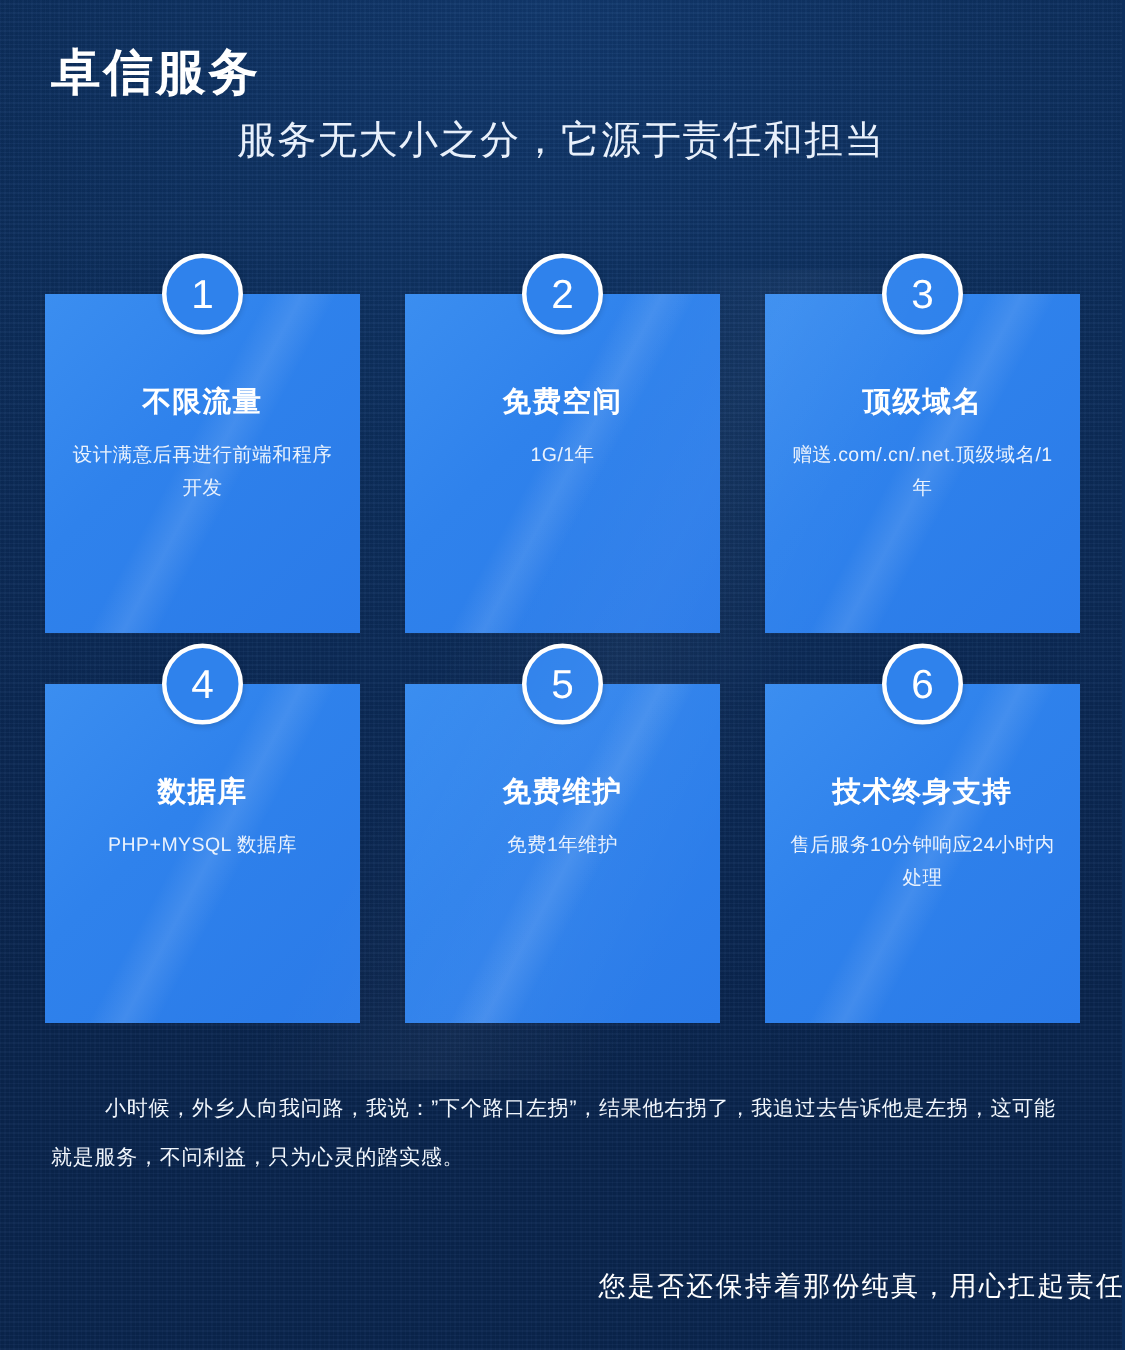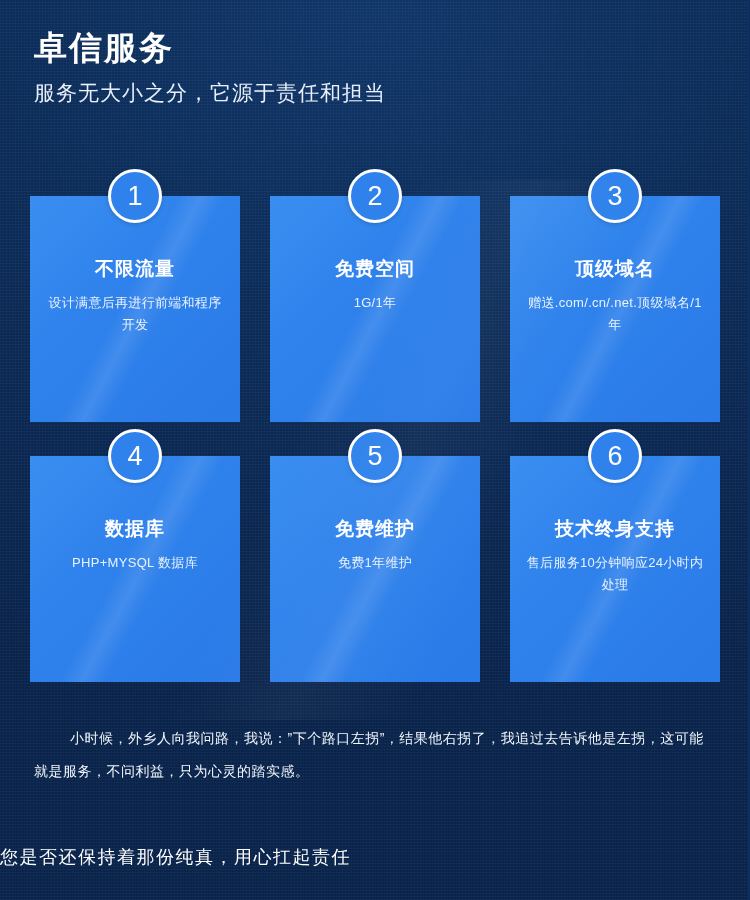--- a/index.html
+++ b/index.html
@@ -50,25 +50,26 @@
   }
   .header-title {
     font-size: 33px;
     font-weight: bold;
     color: #ffffff;
     letter-spacing: 2px;
     line-height: 44px;
   }
   .header-sub {
     margin-top: 8px;
-    font-size: 21px;
+    font-size: 26px;
     color: #e8f0fb;
     letter-spacing: 1px;
     line-height: 30px;
     font-weight: normal;
+    text-align: center;
   }
 
   
   .grid {
     position: absolute;
     left: 30px;
     top: 196px;
     width: 690px;
     display: grid;
     grid-template-columns: repeat(3, 210px);
@@ -145,21 +146,21 @@
     color: #f2f7fd;
     letter-spacing: 0.5px;
     text-indent: 36px;
   }
 
   .footer-tag {
     position: absolute;
     left: 0;
     top: 845px;
     width: 750px;
-    text-align: left;
+    text-align: right;
     font-size: 18px;
     color: #ffffff;
     letter-spacing: 1.5px;
     font-weight: normal;
   }
 </style>
 </head>
 <body>
 
 <div class="page">

